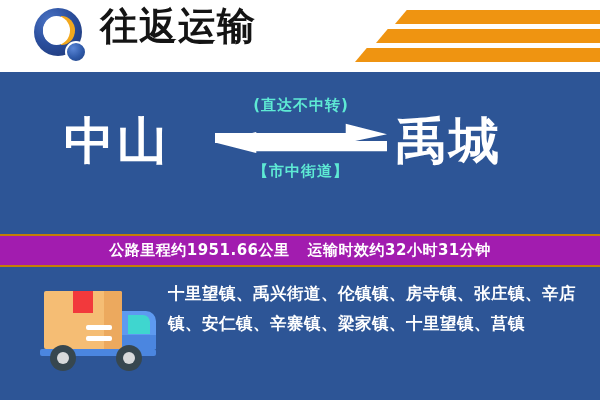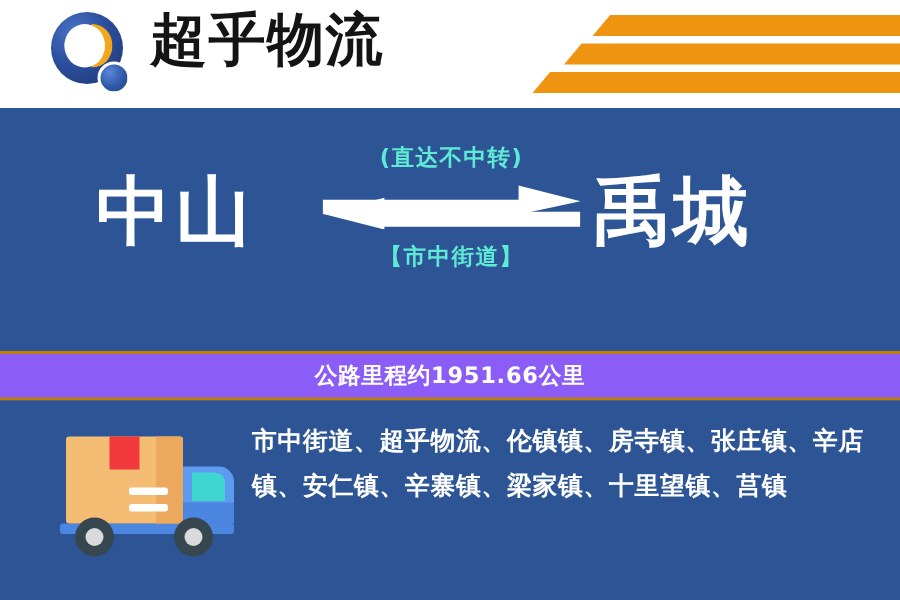--- a/index.html
+++ b/index.html
@@ -180,21 +180,21 @@
     top: 10px;
     clip-path: polygon(0% 52%, 24% 4%, 24% 46%, 100% 46%, 100% 92%, 24% 92%, 24% 100%);
   }
 
   
   .infobar {
     position: absolute;
     left: 0; top: 234px;
     width: 600px;
     height: 33px;
-    background: #8b5cf6;
+    background: #a21caf;
     border-top: 2px solid #c37e06;
     border-bottom: 2px solid #c37e06;
     box-sizing: border-box;
     display: flex;
     align-items: center;
     justify-content: center;
     gap: 18px;
   }
   .infobar span {
     font-family: "DejaVu Sans", "Liberation Sans", sans-serif;
@@ -317,21 +317,21 @@
 
     <div class="logo-wrap">
       <div class="logo-ring"></div>
       <div class="logo-hole"></div>
       <div class="logo-crescent"></div>
       <div class="logo-crescent-inner"></div>
       <div class="logo-dot"></div>
     </div>
 
     <div class="brand">
-      <div class="brand-cn">超乎物流</div>
+      <div class="brand-cn">往返运输</div>
     </div>
 
     <div class="stripes">
       <div class="stripe s1"></div>
       <div class="stripe s2"></div>
       <div class="stripe s3"></div>
     </div>
   </div>
 
   <div class="route">
@@ -344,34 +344,35 @@
         <div class="arrow-left"></div>
       </div>
       <div class="mid-bottom">【市中街道】</div>
     </div>
 
     <div class="city dest">禹城</div>
   </div>
 
   <div class="infobar">
     <span>公路里程约1951.66公里</span>
+    <span>运输时效约32小时31分钟</span>
   </div>
 
   <div class="towns">
     <div class="truck">
       <div class="truck-base"></div>
       <div class="truck-box"></div>
       <div class="truck-box-shade"></div>
       <div class="truck-label"></div>
       <div class="truck-line l1"></div>
       <div class="truck-line l2"></div>
       <div class="truck-cab"></div>
       <div class="truck-cab-dark"></div>
       <div class="truck-window"></div>
       <div class="wheel w1"></div>
       <div class="wheel w2"></div>
     </div>
 
-    <div class="towns-text">市中街道、超乎物流、伦镇镇、房寺镇、张庄镇、辛店镇、安仁镇、辛寨镇、梁家镇、十里望镇、莒镇</div>
+    <div class="towns-text">十里望镇、禹兴街道、伦镇镇、房寺镇、张庄镇、辛店镇、安仁镇、辛寨镇、梁家镇、十里望镇、莒镇</div>
 
   </div>
 
 </div>
 
 </body></html>

